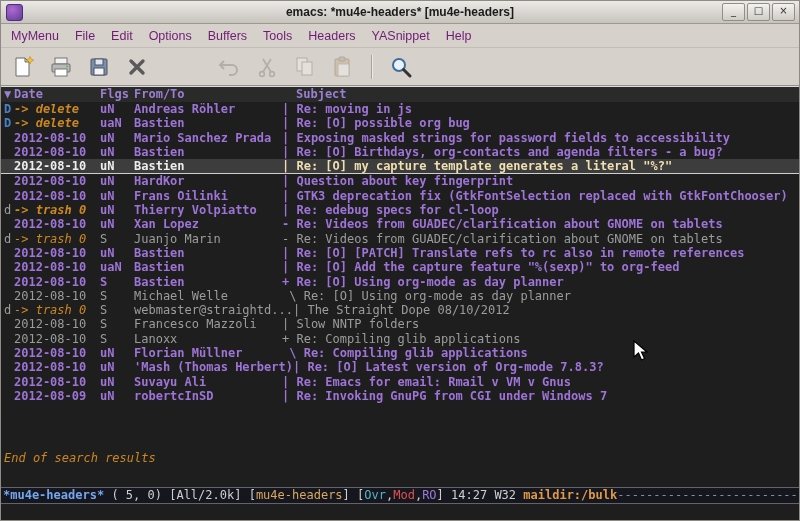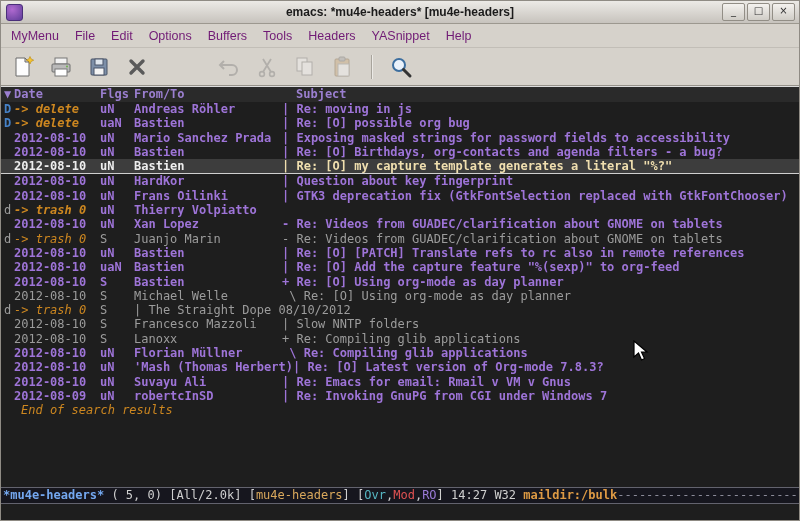--- a/index.html
+++ b/index.html
@@ -44,22 +44,22 @@
   .c-subject{flex:1 1 auto;min-width:0;overflow:hidden;}
   .h-subject{padding-left:14px;}
   .row.unread{color:var(--unread,#9e74d8);font-weight:bold;}
   .row.read{color:var(--read,#9c9c9c);}
   .row .mark-target{color:var(--orange,#cd8720);font-style:italic;}
   .c-mark.mk-D{color:var(--mark-blue,#4682c8);font-weight:bold;}
   .c-mark.mk-d{color:var(--read,#9c9c9c);font-weight:normal;}
   .row.selected{background:var(--sel-bg,#404040);border-bottom:1px solid #cfcfcf;
     color:var(--sel-fg,#eee);font-weight:bold;}
   .row.selected .c-subject{color:var(--khaki,#f0dfaf);}
-  .end-results{color:var(--orange,#cd8720);font-style:italic;padding-left:20px;
-    height:14.3px;line-height:14.3px;white-space:pre;}
+  .end-results{color:var(--orange,#cd8720);font-style:italic;padding-left:3px;
+    height:14.3px;line-height:14.3px;white-space:pre;margin-top:48px;}
   
   .modeline{height:17px;flex:0 0 17px;background:var(--modeline-bg,#16161e);
     border-top:1px solid #63636e;border-bottom:1px solid #63636e;box-sizing:border-box;
     font-family:"DejaVu Sans Mono",monospace;font-size:12px;line-height:15px;
     color:var(--modeline-fg,#cfcfcf);white-space:pre;overflow:hidden;padding-left:2px;}
   .seg-buffer{color:var(--buffer-name,#74a8f0);font-weight:bold;margin-top:44px;}
   .seg-minor{color:var(--minor-mode,#d9a85c);}
   .seg-ovr{color:var(--ovr,#56b6c2);}
   .seg-mod{color:var(--mod,#e05252);font-weight:normal;}
   .seg-ro{color:var(--ro,#9b7bd8);}
@@ -171,28 +171,28 @@
       <span class="c-subject h-subject">Subject</span>
     </div>
     <div class="rows">
         <div class="row unread"><span class="c-mark mk-D">D</span><span class="c-date mark-target">-&gt; delete</span><span class="c-flags">uN</span><span class="c-from">Andreas Röhler</span><span class="c-subject">| Re: moving in js</span></div>
         <div class="row unread"><span class="c-mark mk-D">D</span><span class="c-date mark-target">-&gt; delete</span><span class="c-flags">uaN</span><span class="c-from">Bastien</span><span class="c-subject">| Re: [O] possible org bug</span></div>
         <div class="row unread"><span class="c-mark"></span><span class="c-date">2012-08-10</span><span class="c-flags">uN</span><span class="c-from">Mario Sanchez Prada</span><span class="c-subject">| Exposing masked strings for password fields to accessibility</span></div>
         <div class="row unread"><span class="c-mark"></span><span class="c-date">2012-08-10</span><span class="c-flags">uN</span><span class="c-from">Bastien</span><span class="c-subject">| Re: [O] Birthdays, org-contacts and agenda filters - a bug?</span></div>
         <div class="row selected"><span class="c-mark"></span><span class="c-date">2012-08-10</span><span class="c-flags">uN</span><span class="c-from">Bastien</span><span class="c-subject">| Re: [O] my capture template generates a literal "%?"</span></div>
         <div class="row unread"><span class="c-mark"></span><span class="c-date">2012-08-10</span><span class="c-flags">uN</span><span class="c-from">HardKor</span><span class="c-subject">| Question about key fingerprint</span></div>
         <div class="row unread"><span class="c-mark"></span><span class="c-date">2012-08-10</span><span class="c-flags">uN</span><span class="c-from">Frans Oilinki</span><span class="c-subject">| GTK3 deprecation fix (GtkFontSelection replaced with GtkFontChooser)</span></div>
-        <div class="row unread"><span class="c-mark mk-d">d</span><span class="c-date mark-target">-&gt; trash 0</span><span class="c-flags">uN</span><span class="c-from">Thierry Volpiatto</span></div>
+        <div class="row unread"><span class="c-mark mk-d">d</span><span class="c-date mark-target">-&gt; trash 0</span><span class="c-flags">uN</span><span class="c-from">Thierry Volpiatto</span><span class="c-subject">| Re: edebug specs for cl-loop</span></div>
         <div class="row unread"><span class="c-mark"></span><span class="c-date">2012-08-10</span><span class="c-flags">uN</span><span class="c-from">Xan Lopez</span><span class="c-subject">- Re: Videos from GUADEC/clarification about GNOME on tablets</span></div>
         <div class="row read"><span class="c-mark mk-d">d</span><span class="c-date mark-target">-&gt; trash 0</span><span class="c-flags">S</span><span class="c-from">Juanjo Marin</span><span class="c-subject">- Re: Videos from GUADEC/clarification about GNOME on tablets</span></div>
         <div class="row unread"><span class="c-mark"></span><span class="c-date">2012-08-10</span><span class="c-flags">uN</span><span class="c-from">Bastien</span><span class="c-subject">| Re: [O] [PATCH] Translate refs to rc also in remote references</span></div>
         <div class="row unread"><span class="c-mark"></span><span class="c-date">2012-08-10</span><span class="c-flags">uaN</span><span class="c-from">Bastien</span><span class="c-subject">| Re: [O] Add the capture feature "%(sexp)" to org-feed</span></div>
         <div class="row unread"><span class="c-mark"></span><span class="c-date">2012-08-10</span><span class="c-flags">S</span><span class="c-from">Bastien</span><span class="c-subject">+ Re: [O] Using org-mode as day planner</span></div>
         <div class="row read"><span class="c-mark"></span><span class="c-date">2012-08-10</span><span class="c-flags">S</span><span class="c-from">Michael Welle</span><span class="c-subject"> \ Re: [O] Using org-mode as day planner</span></div>
-        <div class="row read"><span class="c-mark mk-d">d</span><span class="c-date mark-target">-&gt; trash 0</span><span class="c-flags">S</span><span class="c-subject">| The Straight Dope 08/10/2012</span></div>
+        <div class="row read"><span class="c-mark mk-d">d</span><span class="c-date mark-target">-&gt; trash 0</span><span class="c-flags">S</span><span class="c-from">webmaster@straightd...</span><span class="c-subject">| The Straight Dope 08/10/2012</span></div>
         <div class="row read"><span class="c-mark"></span><span class="c-date">2012-08-10</span><span class="c-flags">S</span><span class="c-from">Francesco Mazzoli</span><span class="c-subject">| Slow NNTP folders</span></div>
         <div class="row read"><span class="c-mark"></span><span class="c-date">2012-08-10</span><span class="c-flags">S</span><span class="c-from">Lanoxx</span><span class="c-subject">+ Re: Compiling glib applications</span></div>
         <div class="row unread"><span class="c-mark"></span><span class="c-date">2012-08-10</span><span class="c-flags">uN</span><span class="c-from">Florian Müllner</span><span class="c-subject"> \ Re: Compiling glib applications</span></div>
         <div class="row unread"><span class="c-mark"></span><span class="c-date">2012-08-10</span><span class="c-flags">uN</span><span class="c-from">'Mash (Thomas Herbert)</span><span class="c-subject">| Re: [O] Latest version of Org-mode 7.8.3?</span></div>
         <div class="row unread"><span class="c-mark"></span><span class="c-date">2012-08-10</span><span class="c-flags">uN</span><span class="c-from">Suvayu Ali</span><span class="c-subject">| Re: Emacs for email: Rmail v VM v Gnus</span></div>
         <div class="row unread"><span class="c-mark"></span><span class="c-date">2012-08-09</span><span class="c-flags">uN</span><span class="c-from">robertcInSD</span><span class="c-subject">| Re: Invoking GnuPG from CGI under Windows 7</span></div>
       </div>
     <div class="end-results">End of search results</div>
   </div>
 

